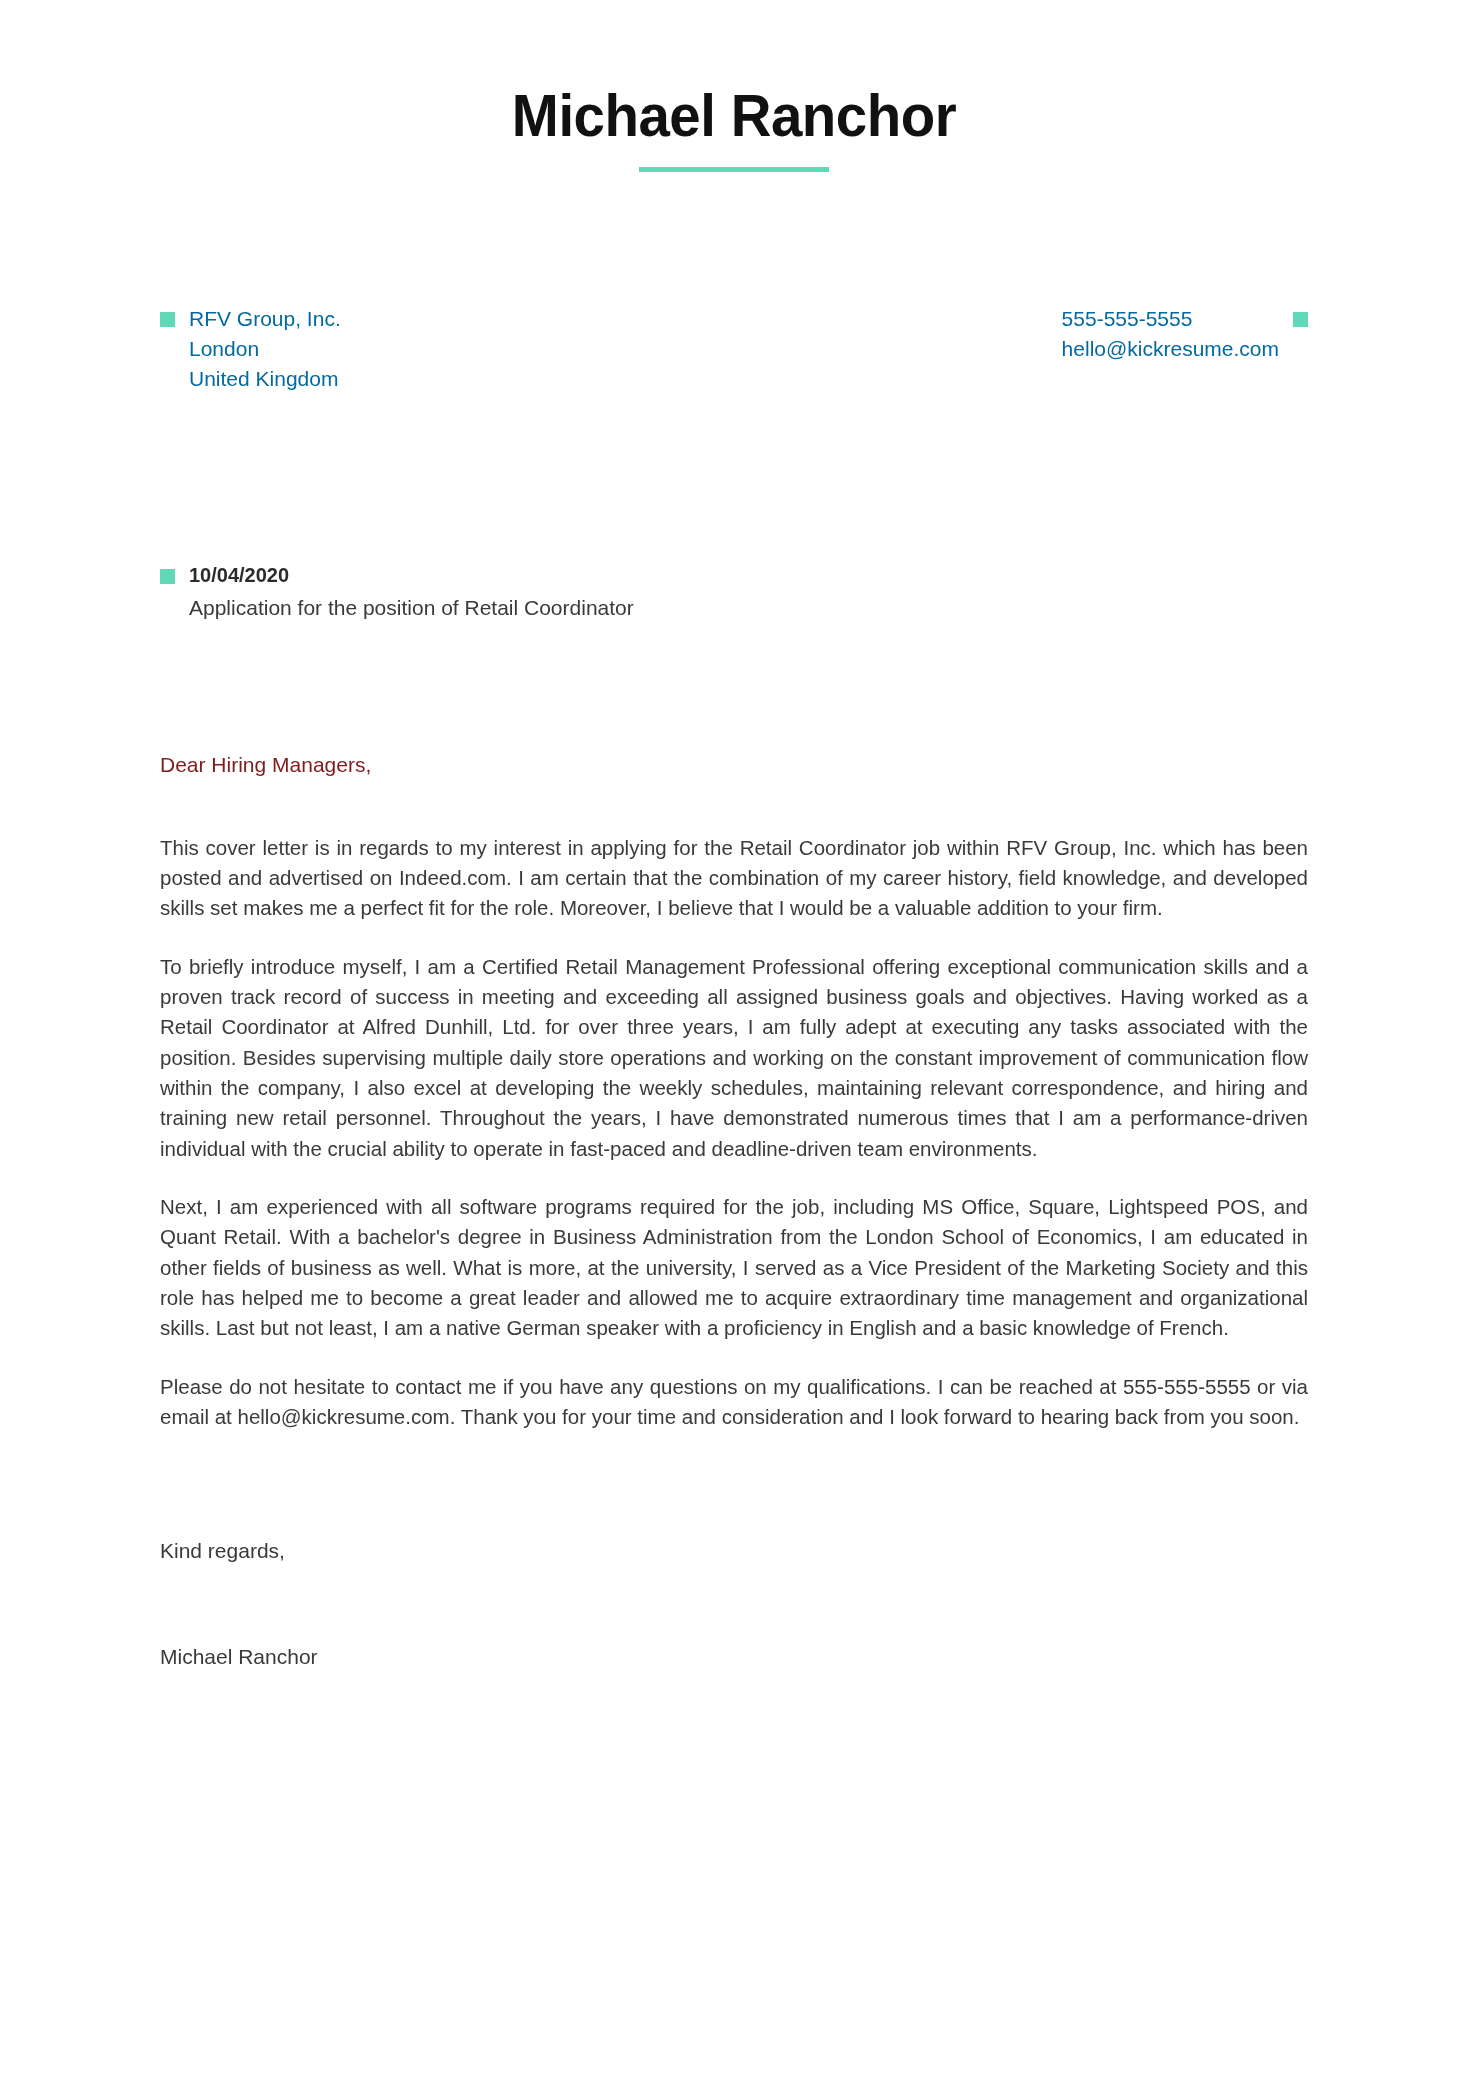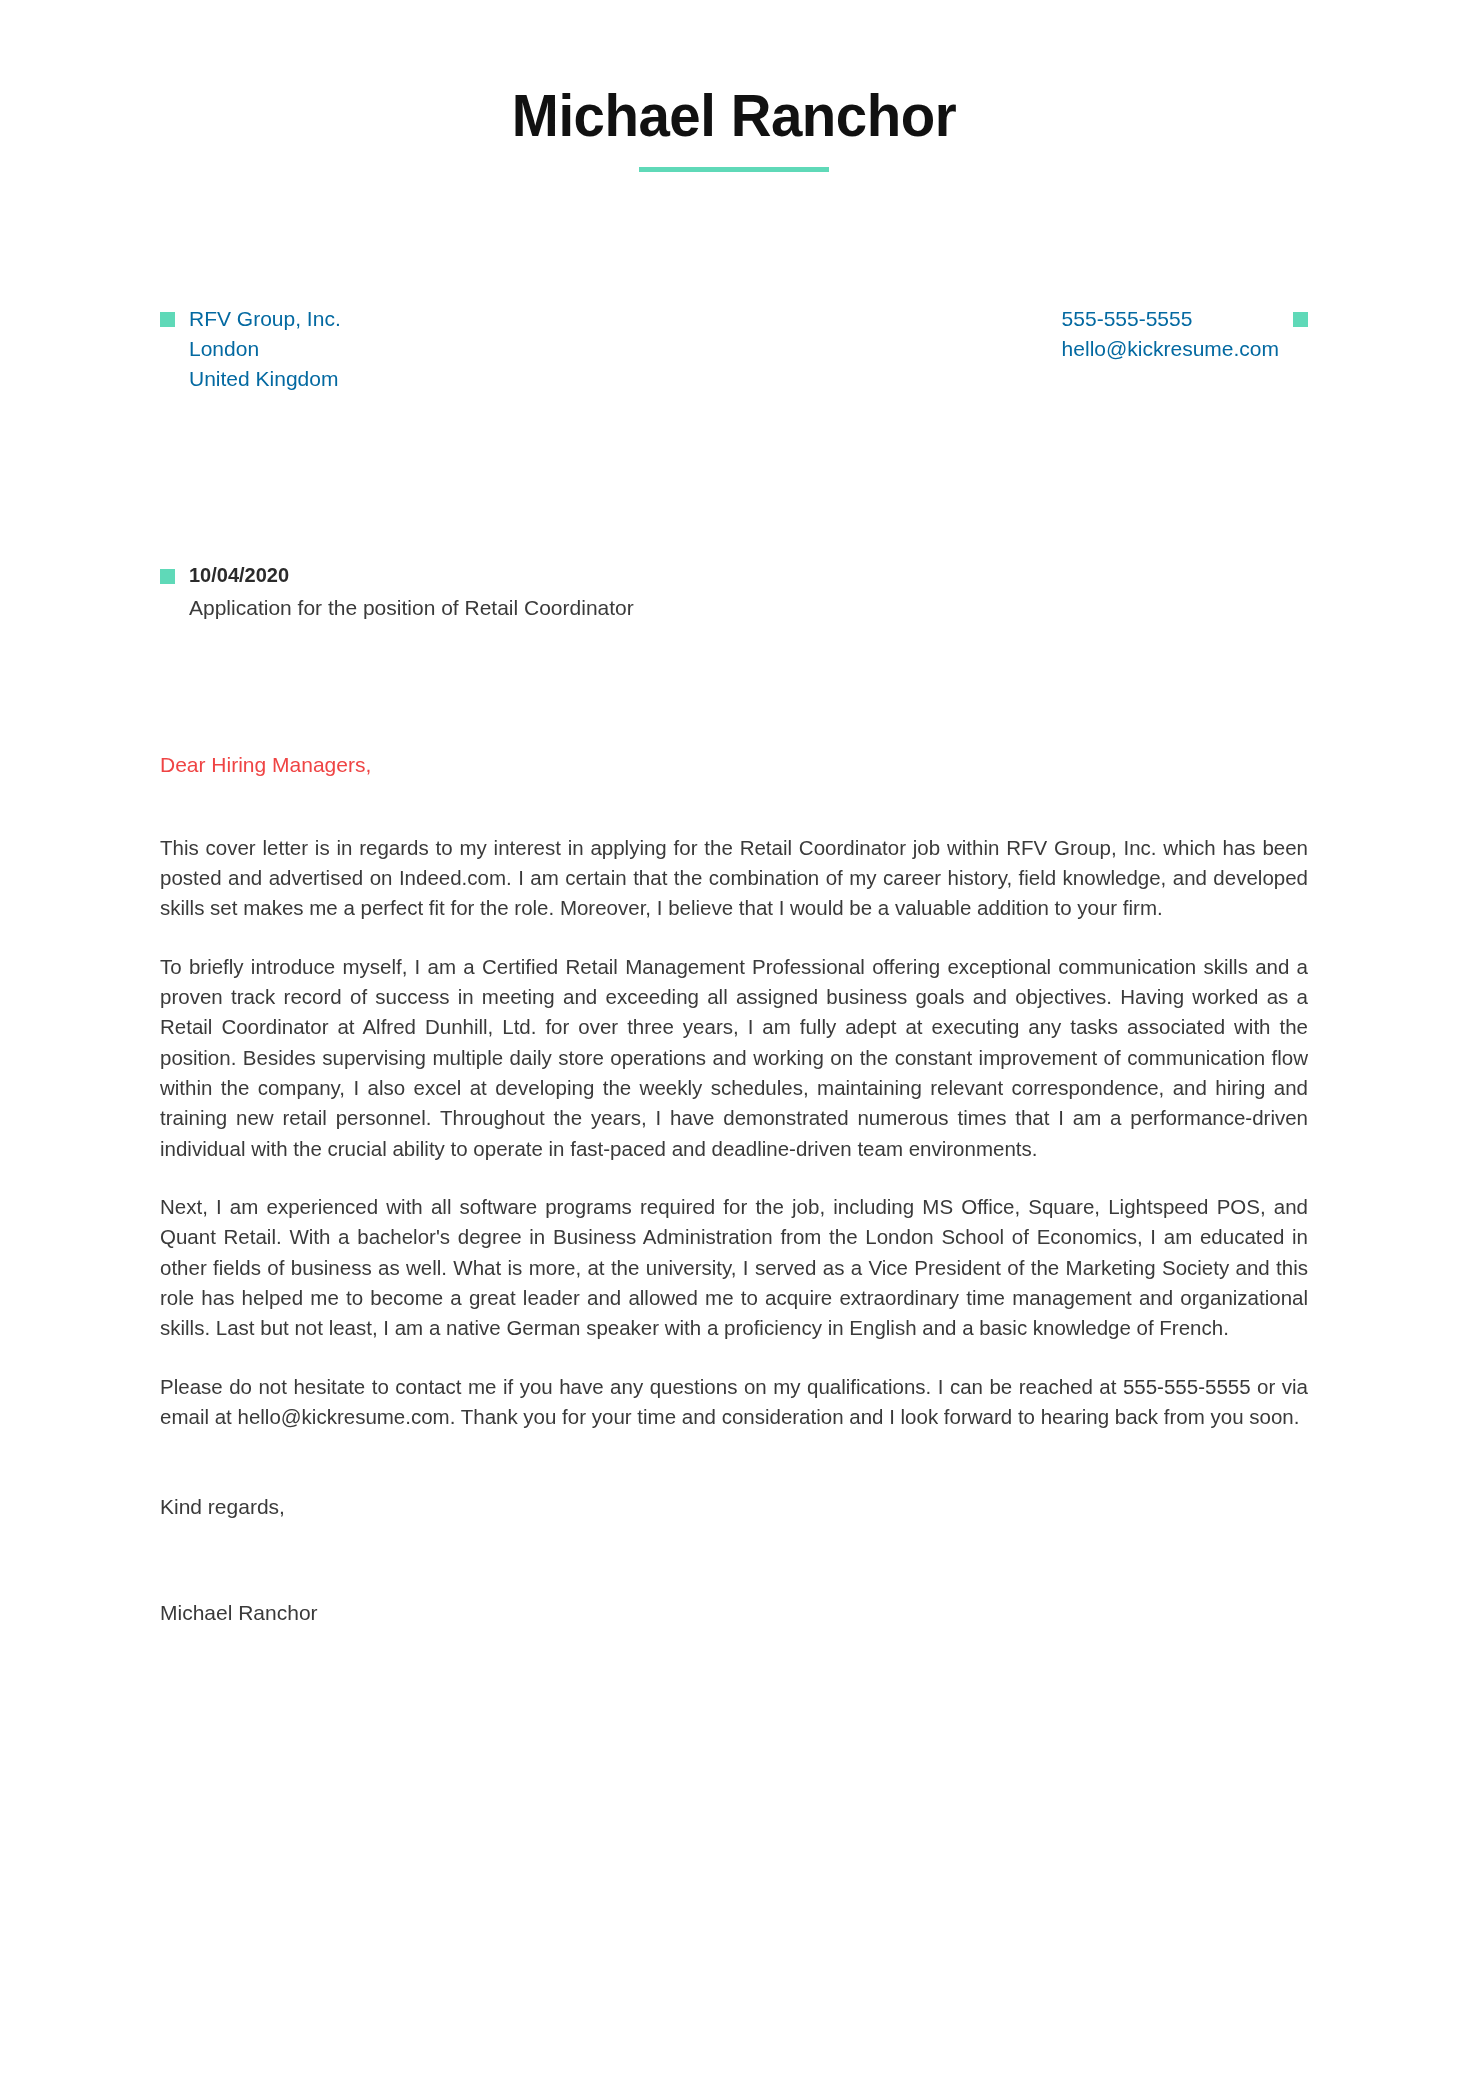--- a/index.html
+++ b/index.html
@@ -102,40 +102,40 @@
     color: #3a3a3a;
     line-height: 1.42;
     margin-top: 3px;
   }
 
   
   .salutation {
     padding: 0 160px;
     margin-top: 130px;
     font-size: 21px;
-    color: #ef4444;
+    color: #7f1d1d;
   }
   .body-copy {
     padding: 0 160px;
     margin-top: 56px;
   }
   .body-copy p {
     font-size: 20.5px;
     line-height: 1.48;
     color: #3a3a3a;
     text-align: justify;
     margin: 0 0 28px 0;
   }
   .body-copy p:last-child {
     margin-bottom: 0;
   }
 
   .closing {
     padding: 0 160px;
-    margin-top: 63px;
+    margin-top: 107px;
   }
   .closing-line {
     font-size: 21px;
     color: #3a3a3a;
     margin-bottom: 82px;
   }
   .signature-line {
     font-size: 21px;
     color: #3a3a3a;
   }

